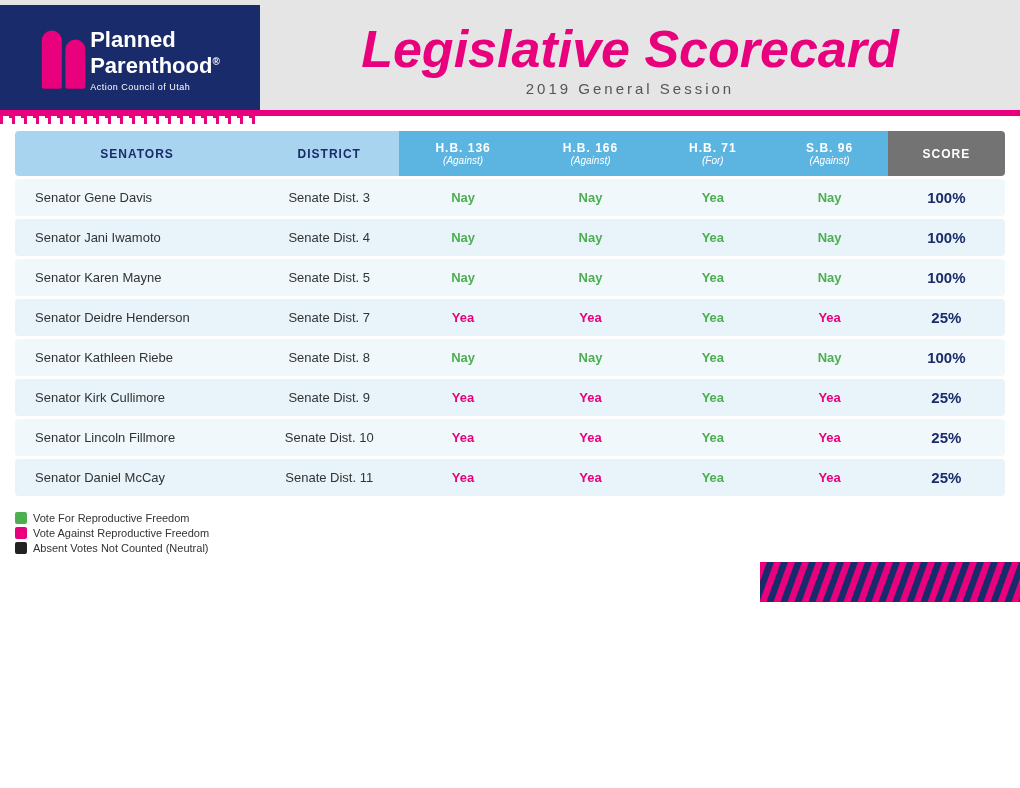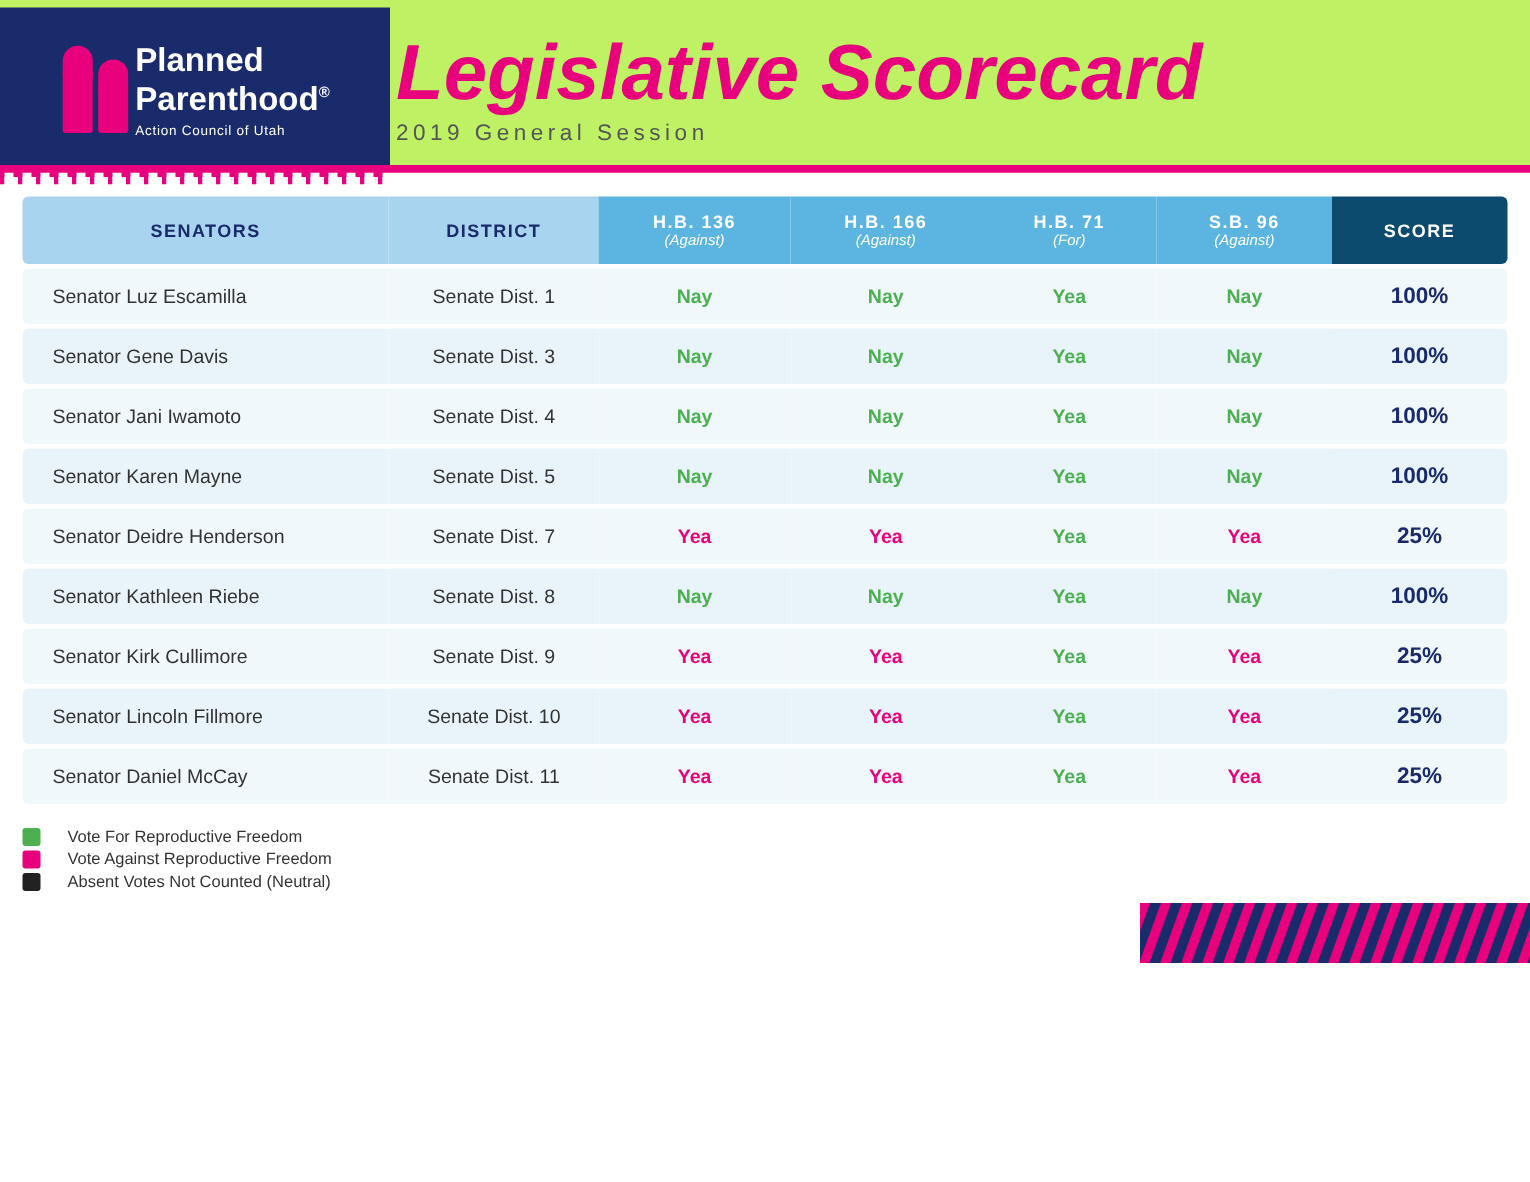--- a/index.html
+++ b/index.html
@@ -8,21 +8,21 @@
       height: 788px;
       font-family: Arial, sans-serif;
       background: #fff;
       overflow: hidden;
     }
 
     
     .header {
       display: flex;
       align-items: center;
-      background: #bef264;
+      background: #e5e5e5;
       padding: 10px 20px 0 0;
       height: 110px;
     }
     .logo-area {
       background: #1a2b6b;
       width: 260px;
       height: 110px;
       display: flex;
       align-items: center;
       justify-content: center;
@@ -49,21 +49,22 @@
       vertical-align: super;
     }
     .pp-logo-text .action {
       font-size: 9px;
       display: block;
       margin-top: 3px;
       letter-spacing: 0.5px;
     }
     .title-area {
       flex: 1;
-      padding: 0 4px;
+      text-align: center;
+      padding: 0 32px;
     }
     .main-title {
       font-size: 52px;
       font-weight: 900;
       color: #e8007d;
       font-style: italic;
       line-height: 1;
     }
     .sub-title {
       font-size: 15px;
@@ -146,21 +147,21 @@
     
     .legend {
       display: flex;
       flex-direction: column;
       gap: 3px;
       padding: 8px 15px;
     }
     .legend-item {
       display: flex;
       align-items: center;
-      gap: 18px;
+      gap: 6px;
       font-size: 11px;
       color: #333;
     }
     .legend-dot {
       width: 12px;
       height: 12px;
       border-radius: 2px;
       flex-shrink: 0;
     }
     .dot-green { background: #4caf50; }
@@ -232,35 +233,26 @@
           <span class="col-sub">(Against)</span>
         </th>
         <th class="hb-col">
           <span>H.B. 71</span>
           <span class="col-sub">(For)</span>
         </th>
         <th class="hb-col">
           <span>S.B. 96</span>
           <span class="col-sub">(Against)</span>
         </th>
-        <th style="background:#0c4a6e; color:#fff; border-radius:0 4px 4px 0;">
+        <th style="background:#737373; color:#fff; border-radius:0 4px 4px 0;">
           <span>SCORE</span>
         </th>
       </tr>
     </thead>
     <tbody id="table-body">
-    <tr>
-      <td>Senator Luz Escamilla</td>
-      <td>Senate Dist. 1</td>
-      <td><span class="vote-yea">Nay</span></td>
-      <td><span class="vote-yea">Nay</span></td>
-      <td><span class="vote-yea">Yea</span></td>
-      <td><span class="vote-yea">Nay</span></td>
-      <td>100%</td>
-    </tr>
         <tr>
       <td>Senator Gene Davis</td>
       <td>Senate Dist. 3</td>
       <td><span class="vote-yea">Nay</span></td>
       <td><span class="vote-yea">Nay</span></td>
       <td><span class="vote-yea">Yea</span></td>
       <td><span class="vote-yea">Nay</span></td>
       <td>100%</td>
     </tr>
         <tr>

